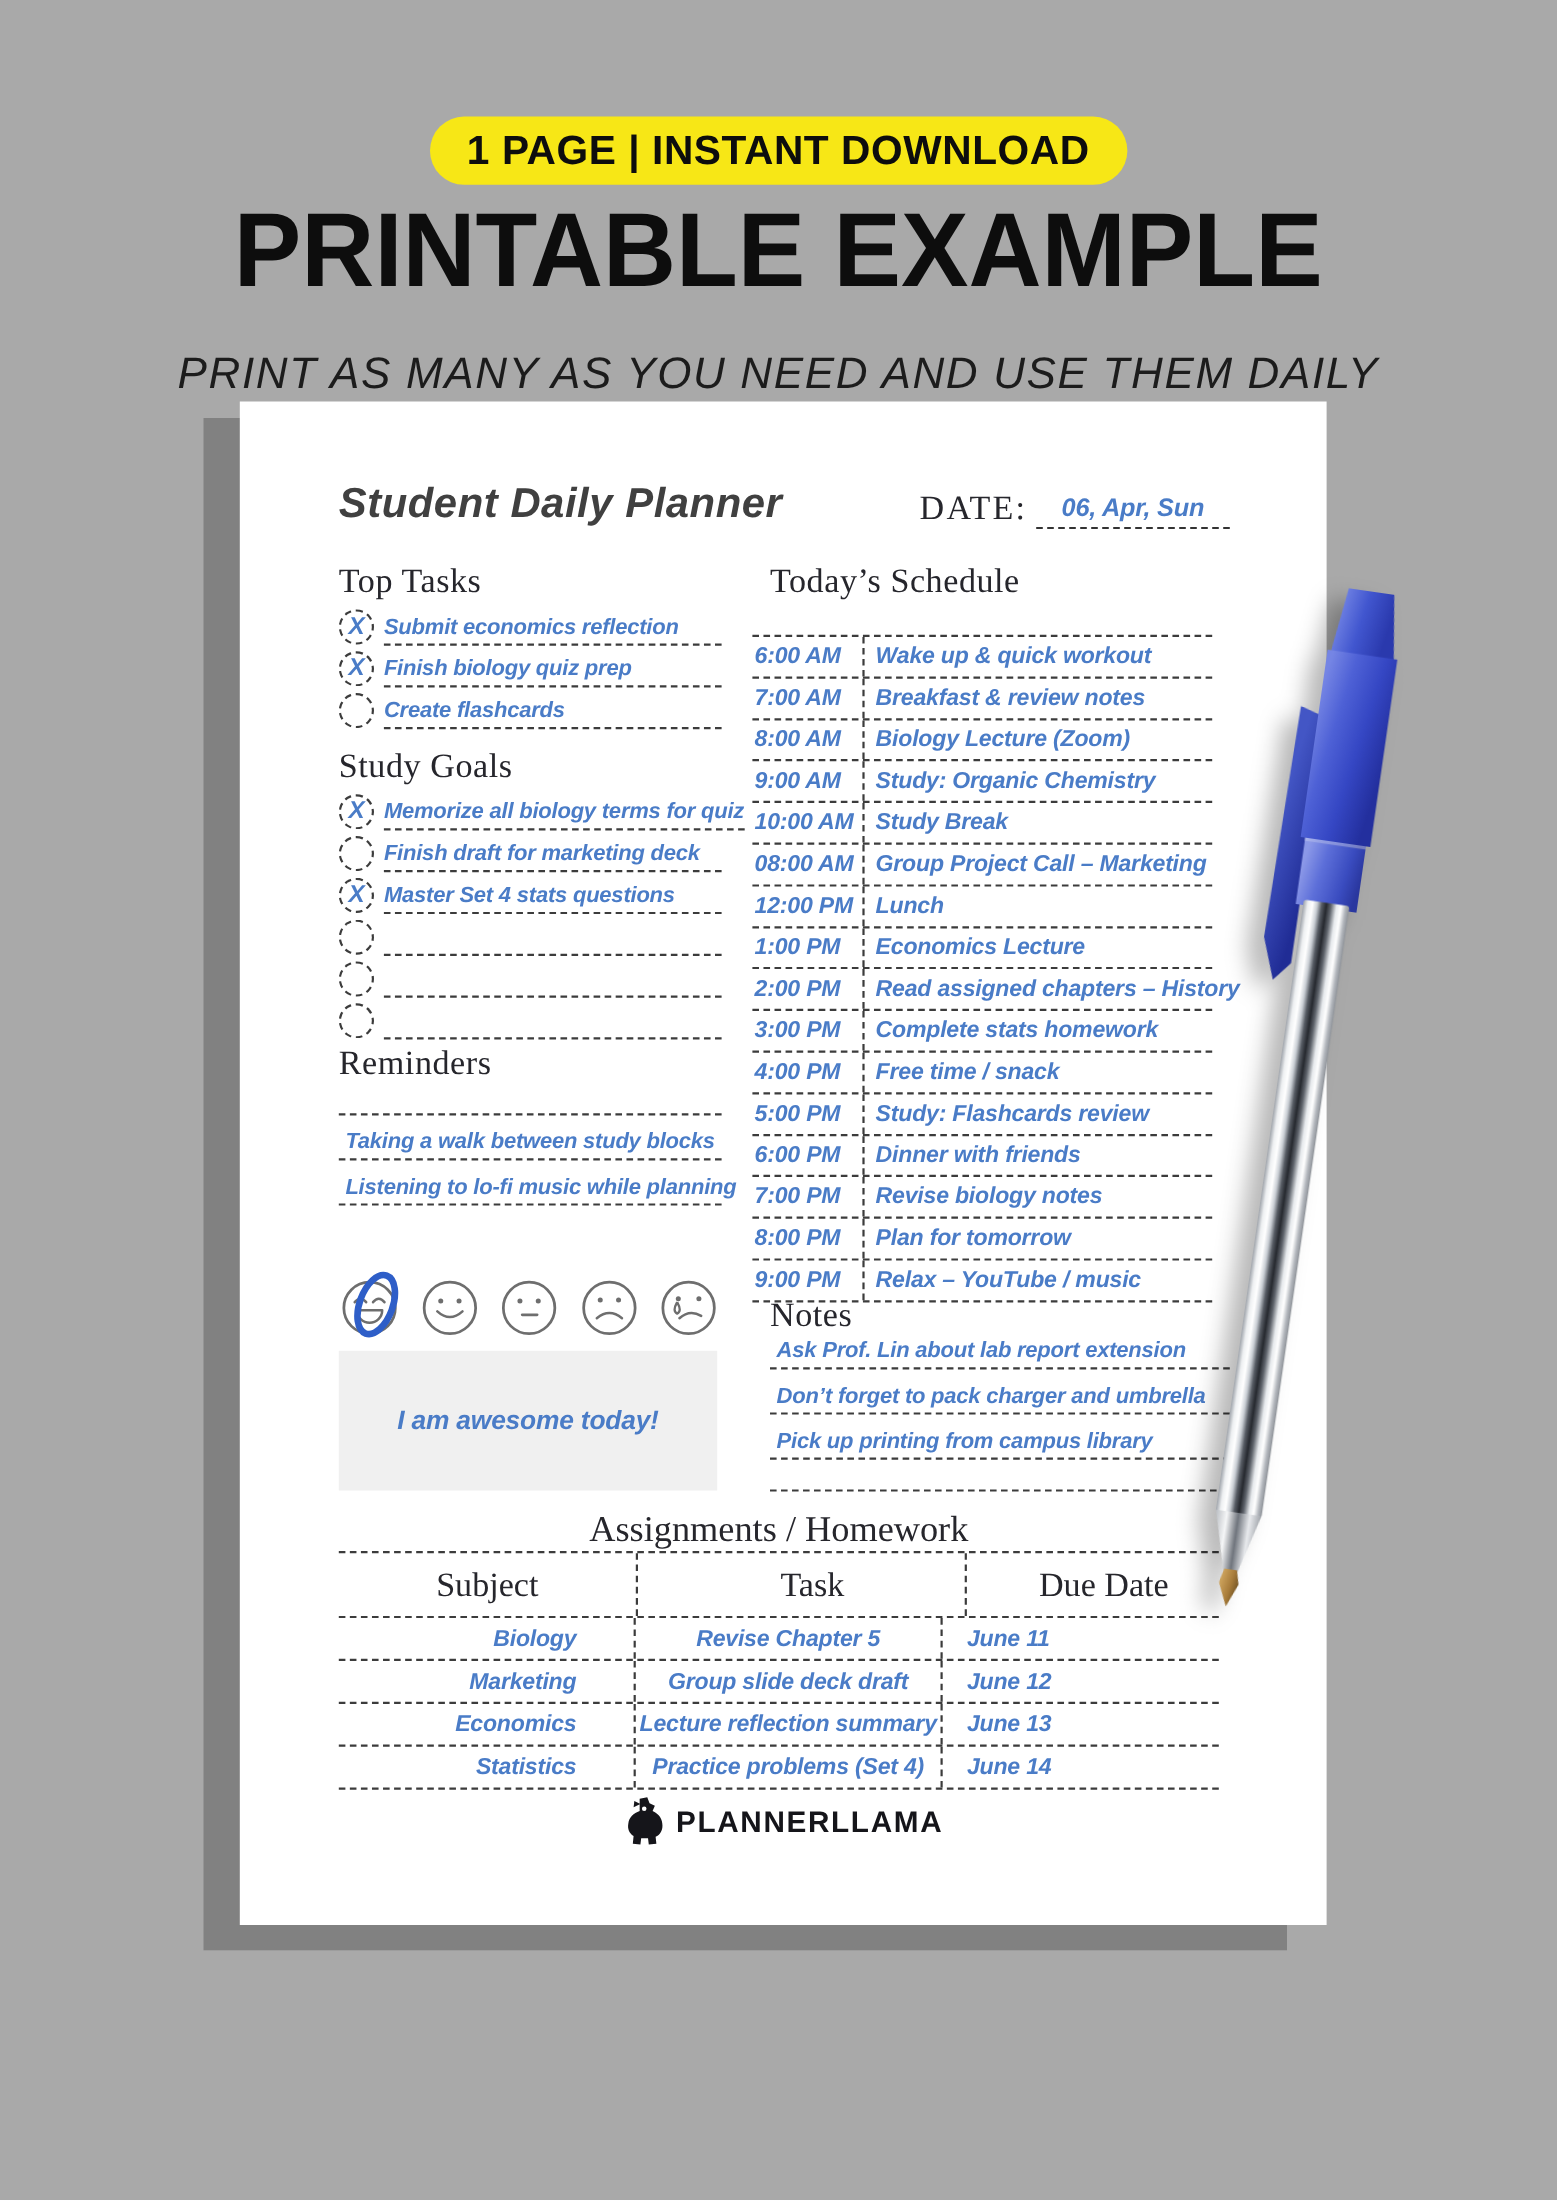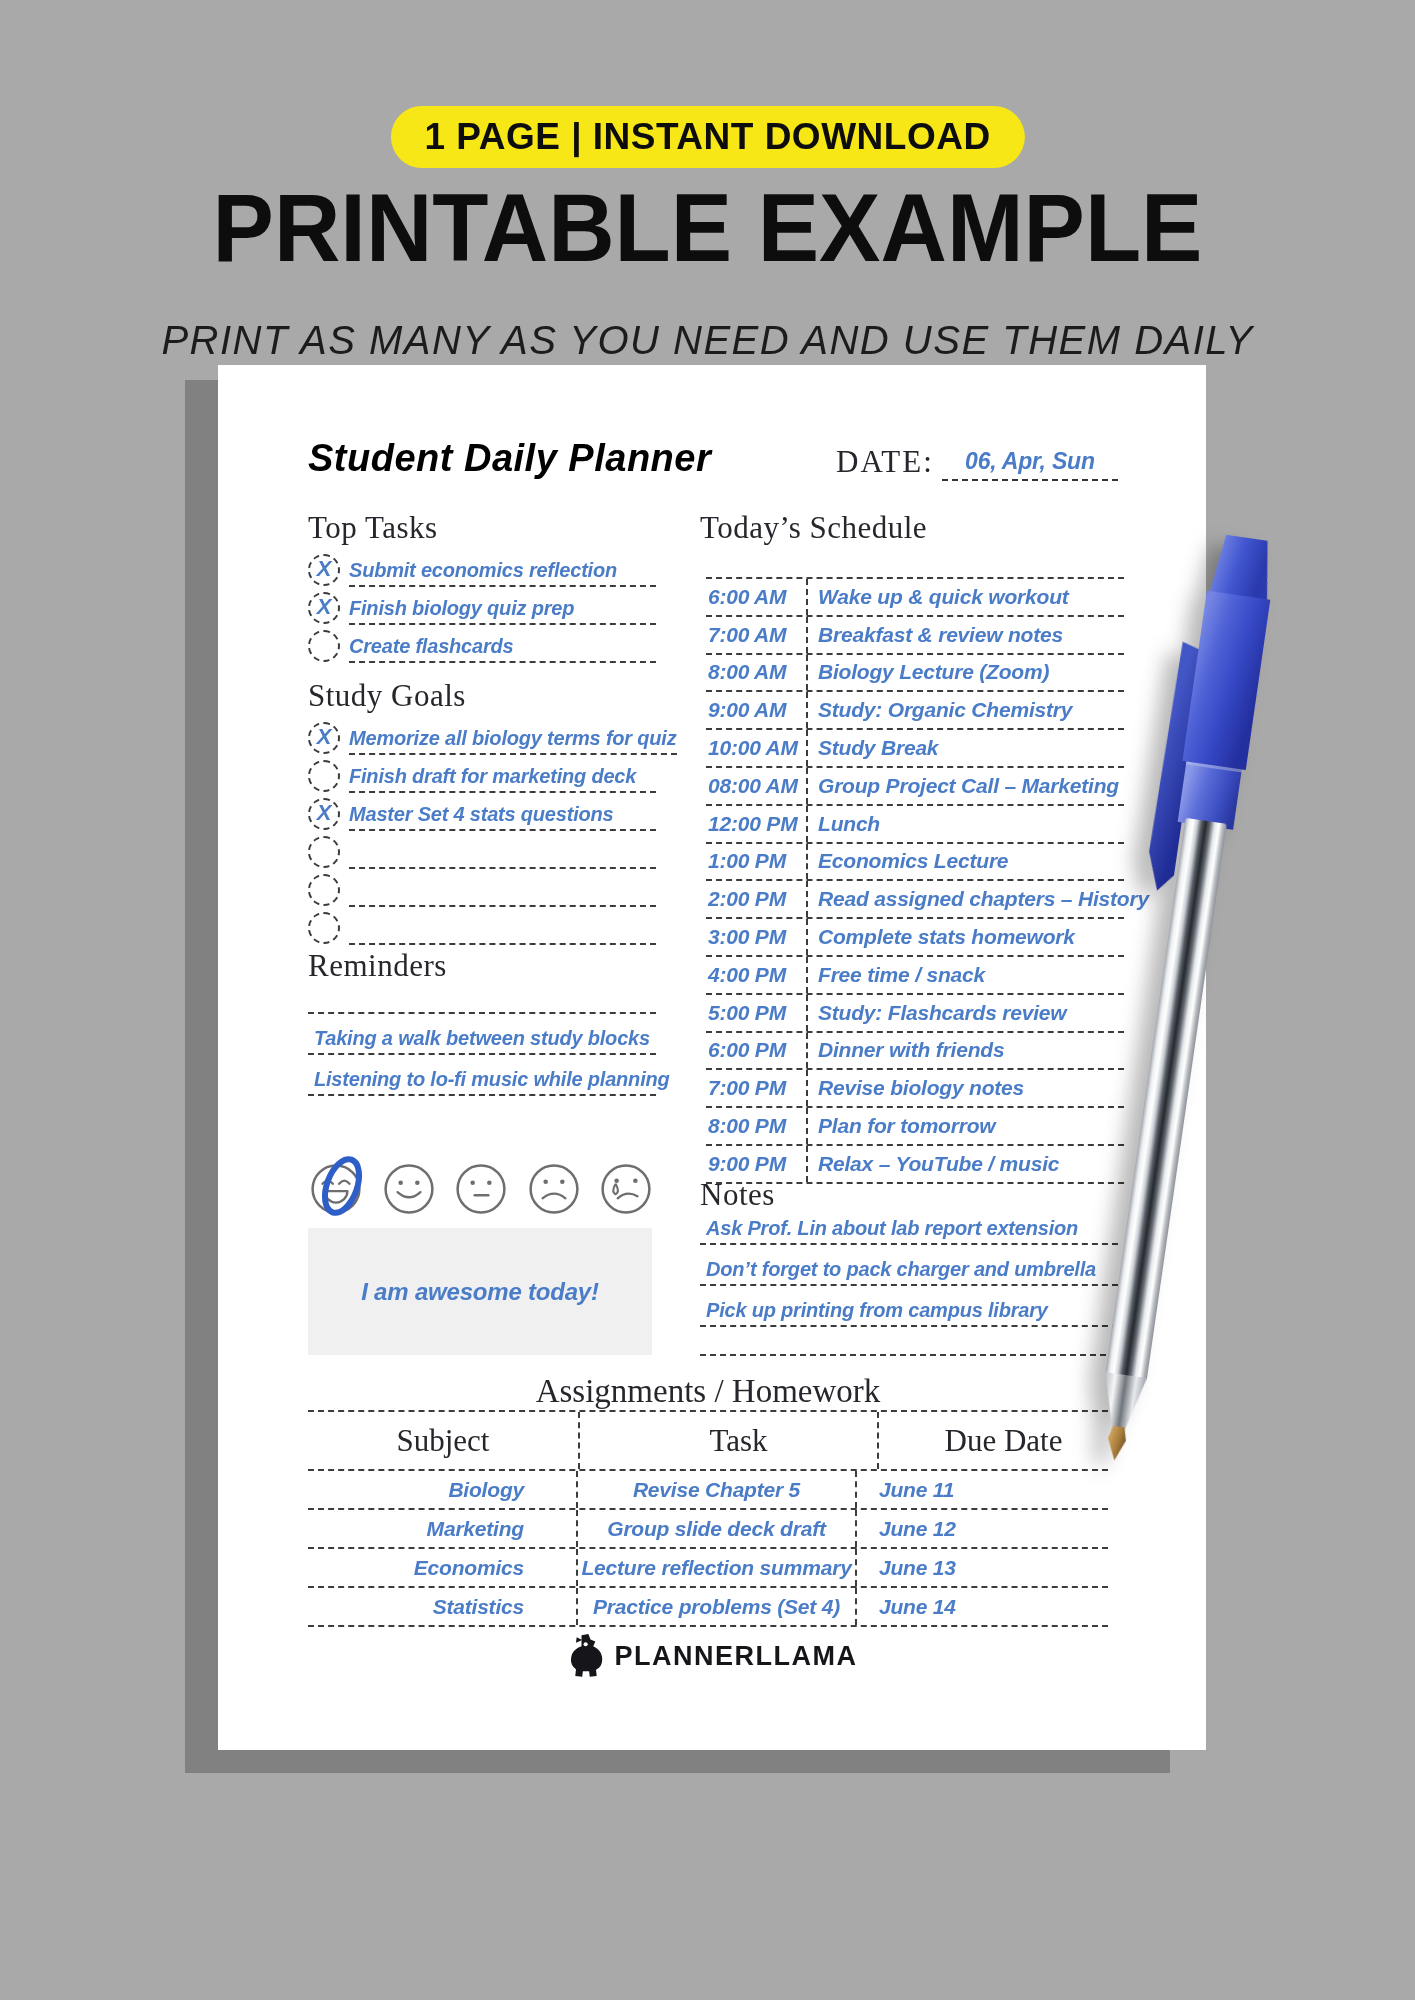--- a/index.html
+++ b/index.html
@@ -15,21 +15,21 @@
     font-size:40px;font-style:italic;font-weight:500;letter-spacing:1.5px;white-space:nowrap;}
 
   
   .paper-shadow{position:absolute;left:185px;top:380px;width:985px;height:1393px;background:#818181;}
   .paper{position:absolute;left:218px;top:365px;width:988px;height:1385px;background:#ffffff;}
 
   .serif{font-family:"Liberation Serif",serif;color:#26262c;}
   .hand{font-style:italic;font-weight:600;color:#4a7cc7;letter-spacing:-0.2px;}
 
   .planner-title{position:absolute;left:90px;top:72px;font-size:38px;font-weight:700;font-style:italic;
-    color:#000000;letter-spacing:.5px;}
+    color:#404040;letter-spacing:.5px;}
   .date-block{position:absolute;left:618px;top:70px;width:282px;display:flex;align-items:flex-end;}
   .date-label{font-size:31px;letter-spacing:2px;line-height:1;padding-bottom:4px;}
   .date-line{flex:1;position:relative;height:44px;border-bottom:2.5px dashed #333;margin-left:8px;}
   .date-value{position:absolute;left:0;right:0;bottom:4px;text-align:center;font-size:23px;}
 
   .sec-heading{font-size:31px;letter-spacing:.5px;}
 
   
   .checklist{position:absolute;left:90px;width:348px;}
   .check-item{display:flex;align-items:flex-end;height:38px;}
@@ -45,21 +45,21 @@
 
   
   .mood-row{position:absolute;left:92px;top:798px;width:342px;display:flex;justify-content:space-between;}
   .mood-face{position:relative;width:52px;height:52px;}
   .mood-sel-svg{position:absolute;left:6px;top:-10px;overflow:visible;}
   .affirm-box{position:absolute;left:90px;top:863px;width:344px;height:127px;background:#f0f0f0;
     display:flex;align-items:center;justify-content:center;}
   .affirm-text{font-size:24px;}
 
   
-  .schedule{position:absolute;left:488px;top:212px;width:418px;}
+  .schedule{position:absolute;left:466px;top:212px;width:418px;}
   .sched-row{display:flex;height:35.8px;border-top:2px dashed #3c3c3c;align-items:center;}
   .sched-row:last-child{border-bottom:2px dashed #3c3c3c;}
   .sched-time{flex:none;width:98px;align-self:stretch;display:flex;align-items:center;
     border-right:2px dashed #3c3c3c;font-size:21px;padding-left:2px;white-space:nowrap;overflow:visible;}
   .sched-act{font-size:21px;padding-left:10px;white-space:nowrap;overflow:visible;}
 
   .notes-lines{position:absolute;left:482px;top:839px;width:418px;}
   .notes-empty{margin-top:12px;}
 
   

